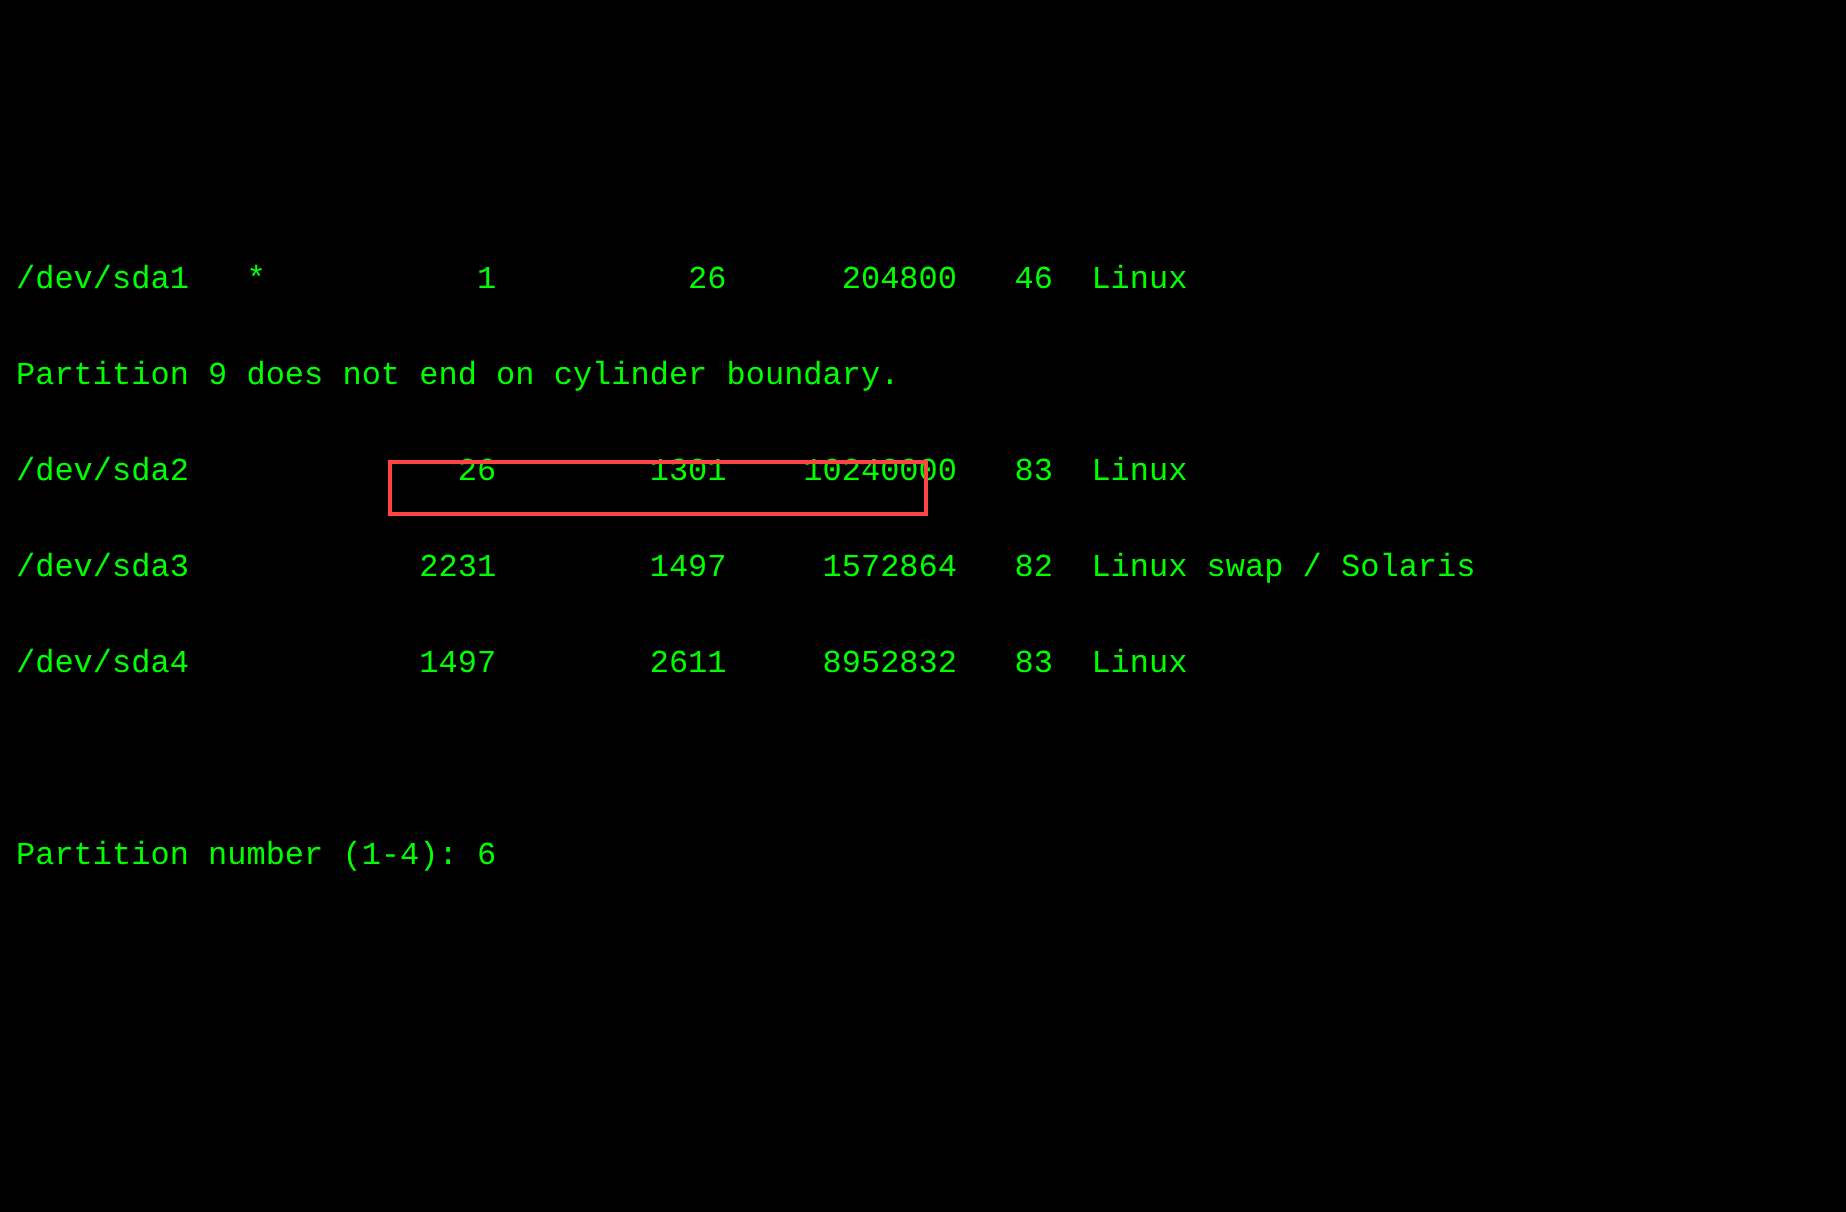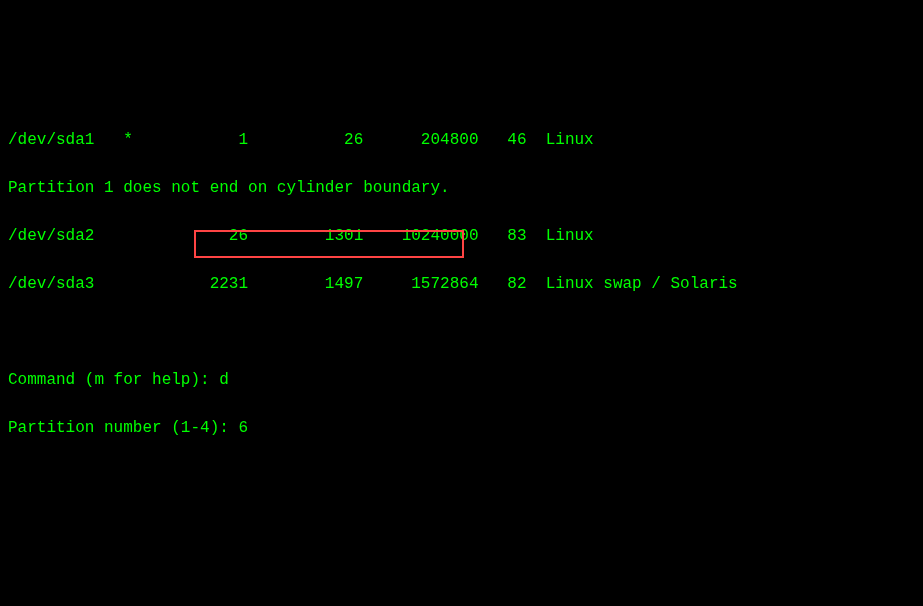--- a/index.html
+++ b/index.html
@@ -32,25 +32,25 @@
       position: relative;
     }
   </style>
 </head>
 <body>
 
 
 
 <div class="container">
 <span class="line">/dev/sda1   *           1          26      204800   46  Linux</span>
-<span class="line">Partition 1 does not end on cylinder boundary.</span>
+<span class="line">Partition 9 does not end on cylinder boundary.</span>
 <span class="line">/dev/sda2              26        1301    10240000   83  Linux</span>
 <span class="line">/dev/sda3            2231        1497     1572864   82  Linux swap / Solaris</span>
+<span class="line">/dev/sda4            1497        2611     8952832   83  Linux</span>
 <span class="line"> </span>
-<span class="line">Command (m for help): d</span>
 <span class="line">Partition number (1-4): 6</span>
 <span class="line"> </span>
 
 
 
 
 
 
 
 

